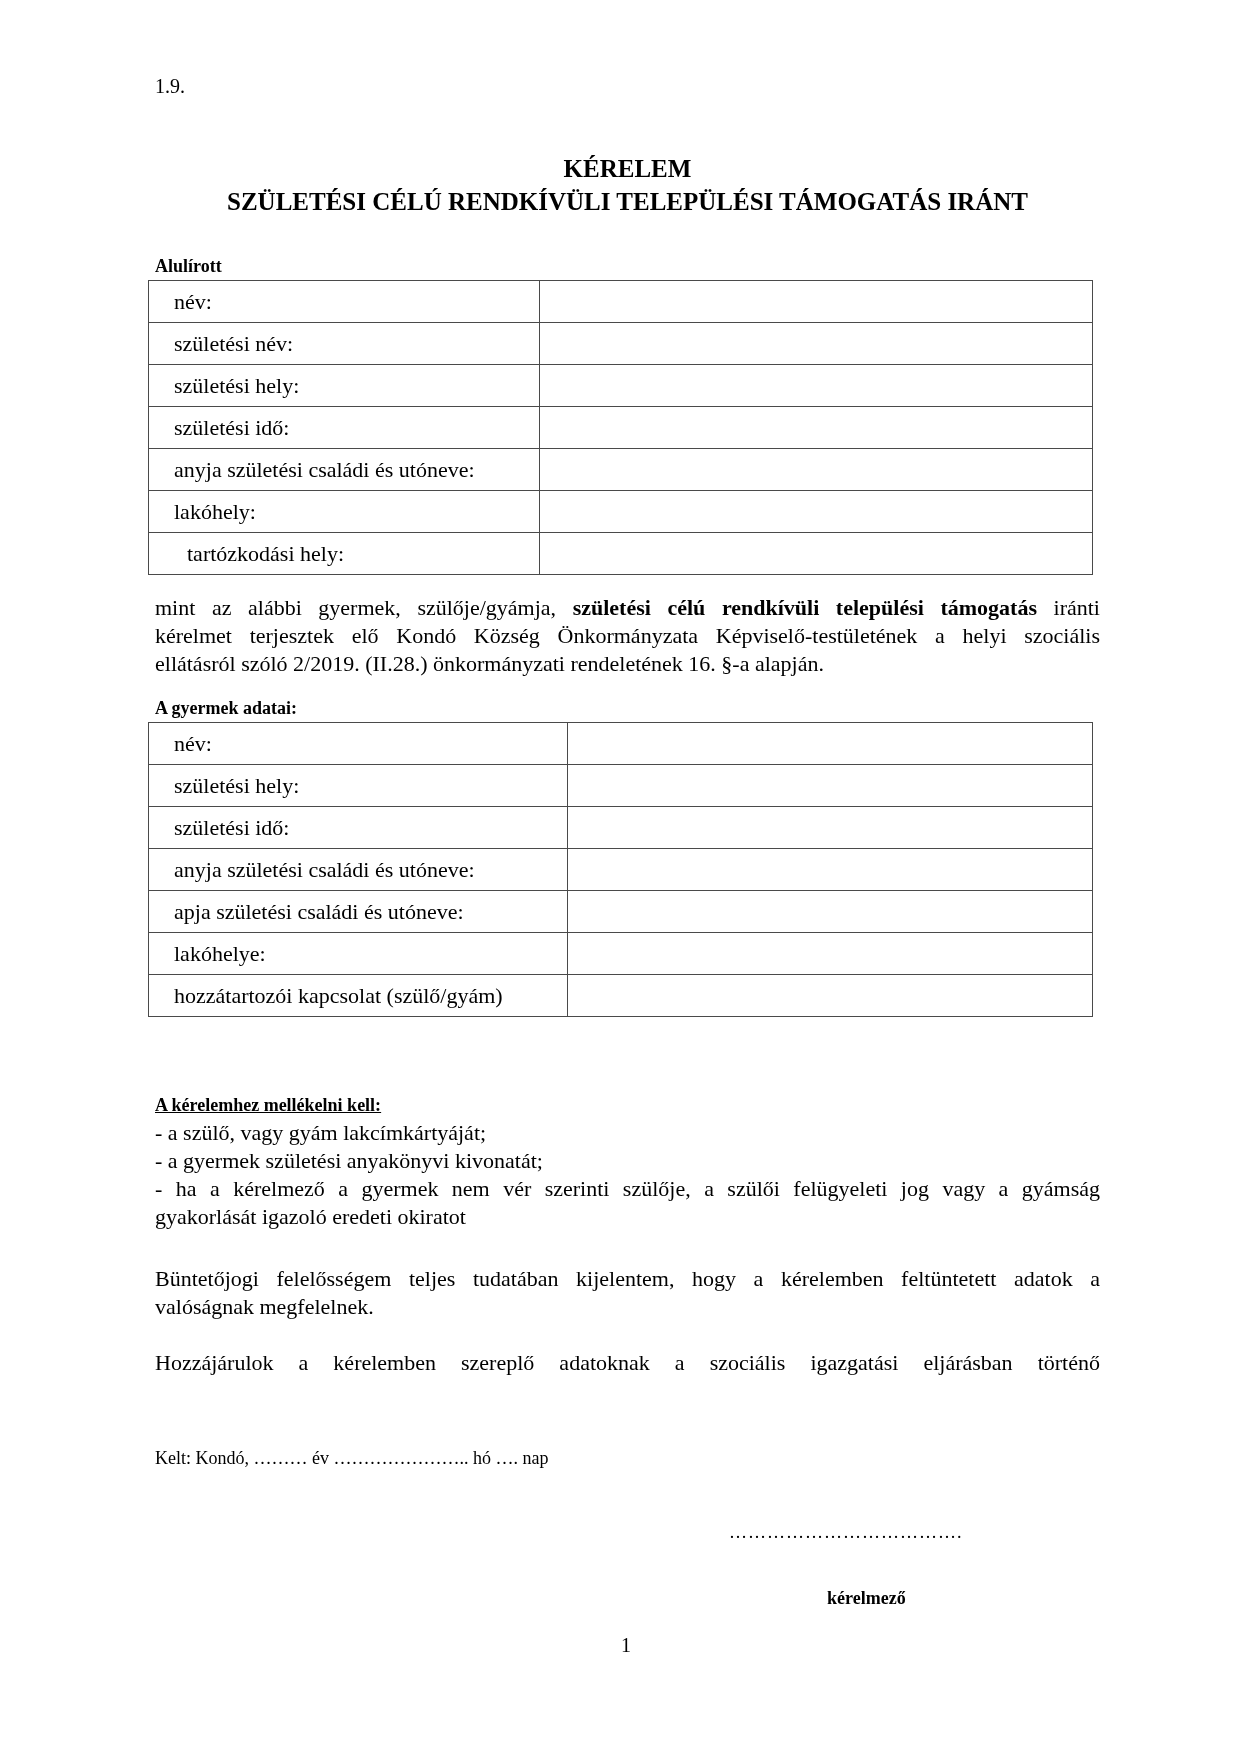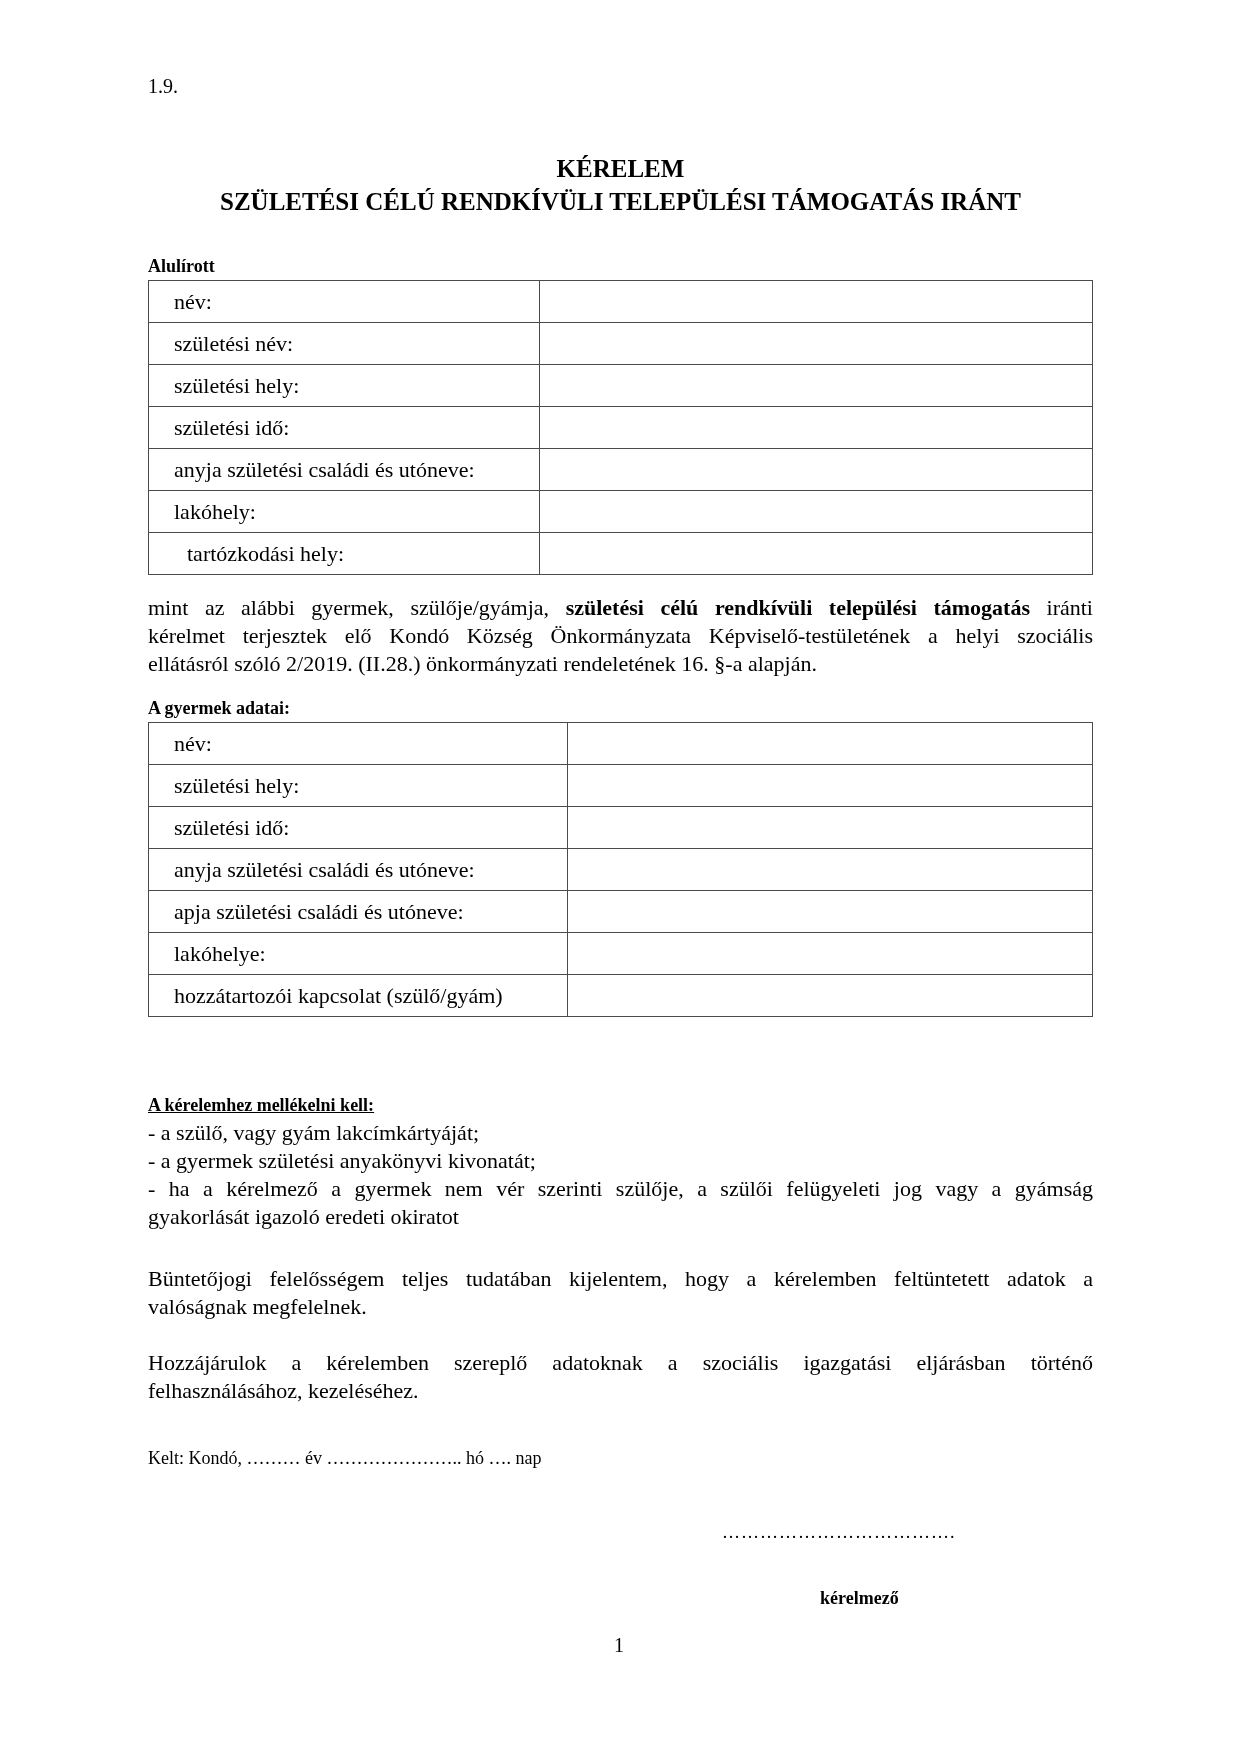--- a/index.html
+++ b/index.html
@@ -1,18 +1,18 @@
 <!DOCTYPE html>
 <html><head>
 <meta charset="utf-8">
 <style>
   html, body { margin: 0; padding: 0; background: #ffffff; }
   body { width: 1241px; height: 1755px; position: relative; overflow: hidden;
          font-family: "Liberation Serif", "DejaVu Serif", serif; color: #000; }
-  .abs { position: absolute; }
+  .abs { position: absolute; margin-left: 7px; }
   .t { font-size: 18px; line-height: 28px; white-space: nowrap; }
   .b { font-weight: bold; }
   .title { font-size: 25px; font-weight: bold; line-height: 33px; left: 148px; width: 945px; text-align: center; }
   .para { left: 148px; width: 945px; font-size: 22px; line-height: 28px; text-align: justify; text-align-last: left; }
   .just-line { display: block; text-align: justify; text-align-last: justify; }
   table.form { position: absolute; border-collapse: collapse; left: 148px; width: 945px; table-layout: fixed; border-radius: 6px; }
   table.form td { border: 1.5px solid #4a4a4a; height: 41px; padding: 0; font-size: 22px; vertical-align: middle; }
   table.form td.lbl { padding-left: 25px; white-space: nowrap; }
   .u { text-decoration: underline; }
   .dots { letter-spacing: 1px; }
@@ -115,21 +115,20 @@
   <span style="display:block;">gyakorlását igazoló eredeti okiratot</span>
 </div>
 
 <div class="abs para" style="top:1265px;">
   <span class="just-line">Büntetőjogi felelősségem teljes tudatában kijelentem, hogy a kérelemben feltüntetett adatok a</span>
   <span style="display:block;">valóságnak megfelelnek.</span>
 </div>
 
 <div class="abs para" style="top:1349px;">
   <span class="just-line">Hozzájárulok a kérelemben szereplő adatoknak a szociális igazgatási eljárásban történő</span>
-  <span style="display:block;">felhasználásához, kezeléséhez.</span>
 </div>
 
 <div class="abs t" style="left:148px; top:1444px;">Kelt: Kondó, ……… év ………………….. hó …. nap</div>
 
 <div class="abs t dots" style="left:722px; top:1518px;">……………………………….</div>
 <div class="abs t b" style="left:820px; top:1584px;">kérelmező</div>
 
 <div class="abs t" style="left:614px; top:1631px; font-size:20px;">1</div>
 
 </body></html>

